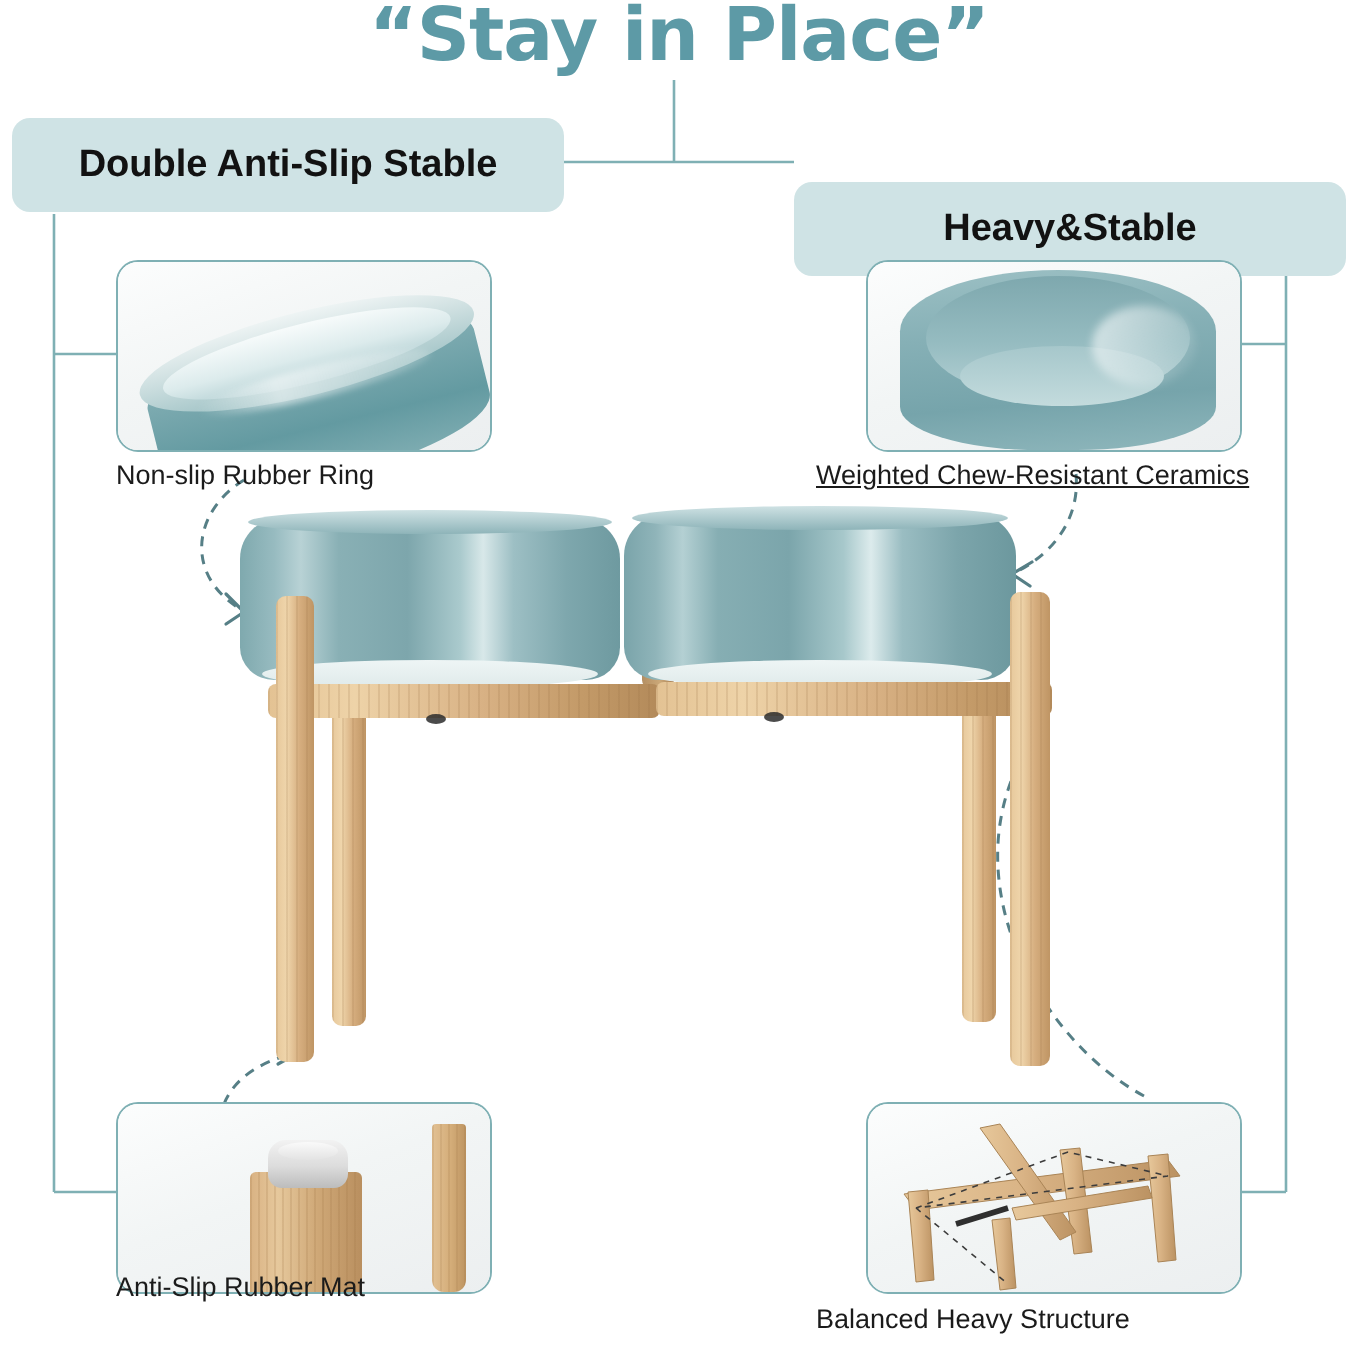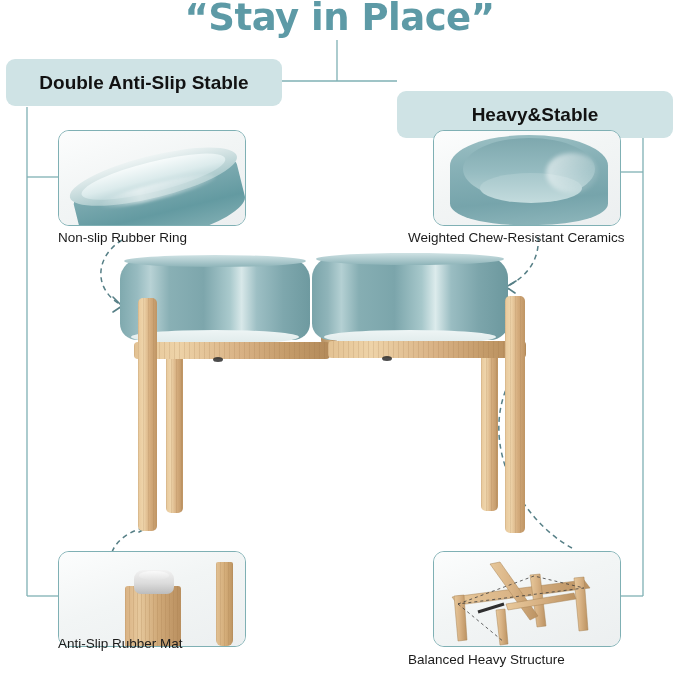--- a/index.html
+++ b/index.html
@@ -56,21 +56,21 @@
     font-family:"Liberation Sans", sans-serif;
     white-space:nowrap;
   }
 
   #callout-tl{left:58px;top:130px;width:189px;}
   #callout-tl .frame{width:186px;height:94px;}
   #callout-tl .cap{top:100px;}
 
   #callout-tr{left:433px;top:130px;width:189px;}
   #callout-tr .frame{width:186px;height:94px;}
-  #callout-tr .cap{top:100px;left:-25px;width:240px;}
+  #callout-tr .cap{top:100px;left:-25px;width:240px;text-decoration:underline;}
 
   #callout-bl{left:58px;top:551px;width:189px;}
   #callout-bl .frame{width:186px;height:94px;}
   #callout-bl .cap{top:85px;}
 
   #callout-br{left:433px;top:551px;width:189px;}
   #callout-br .frame{width:186px;height:94px;}
   #callout-br .cap{top:101px;left:-25px;width:240px;}
 
   

